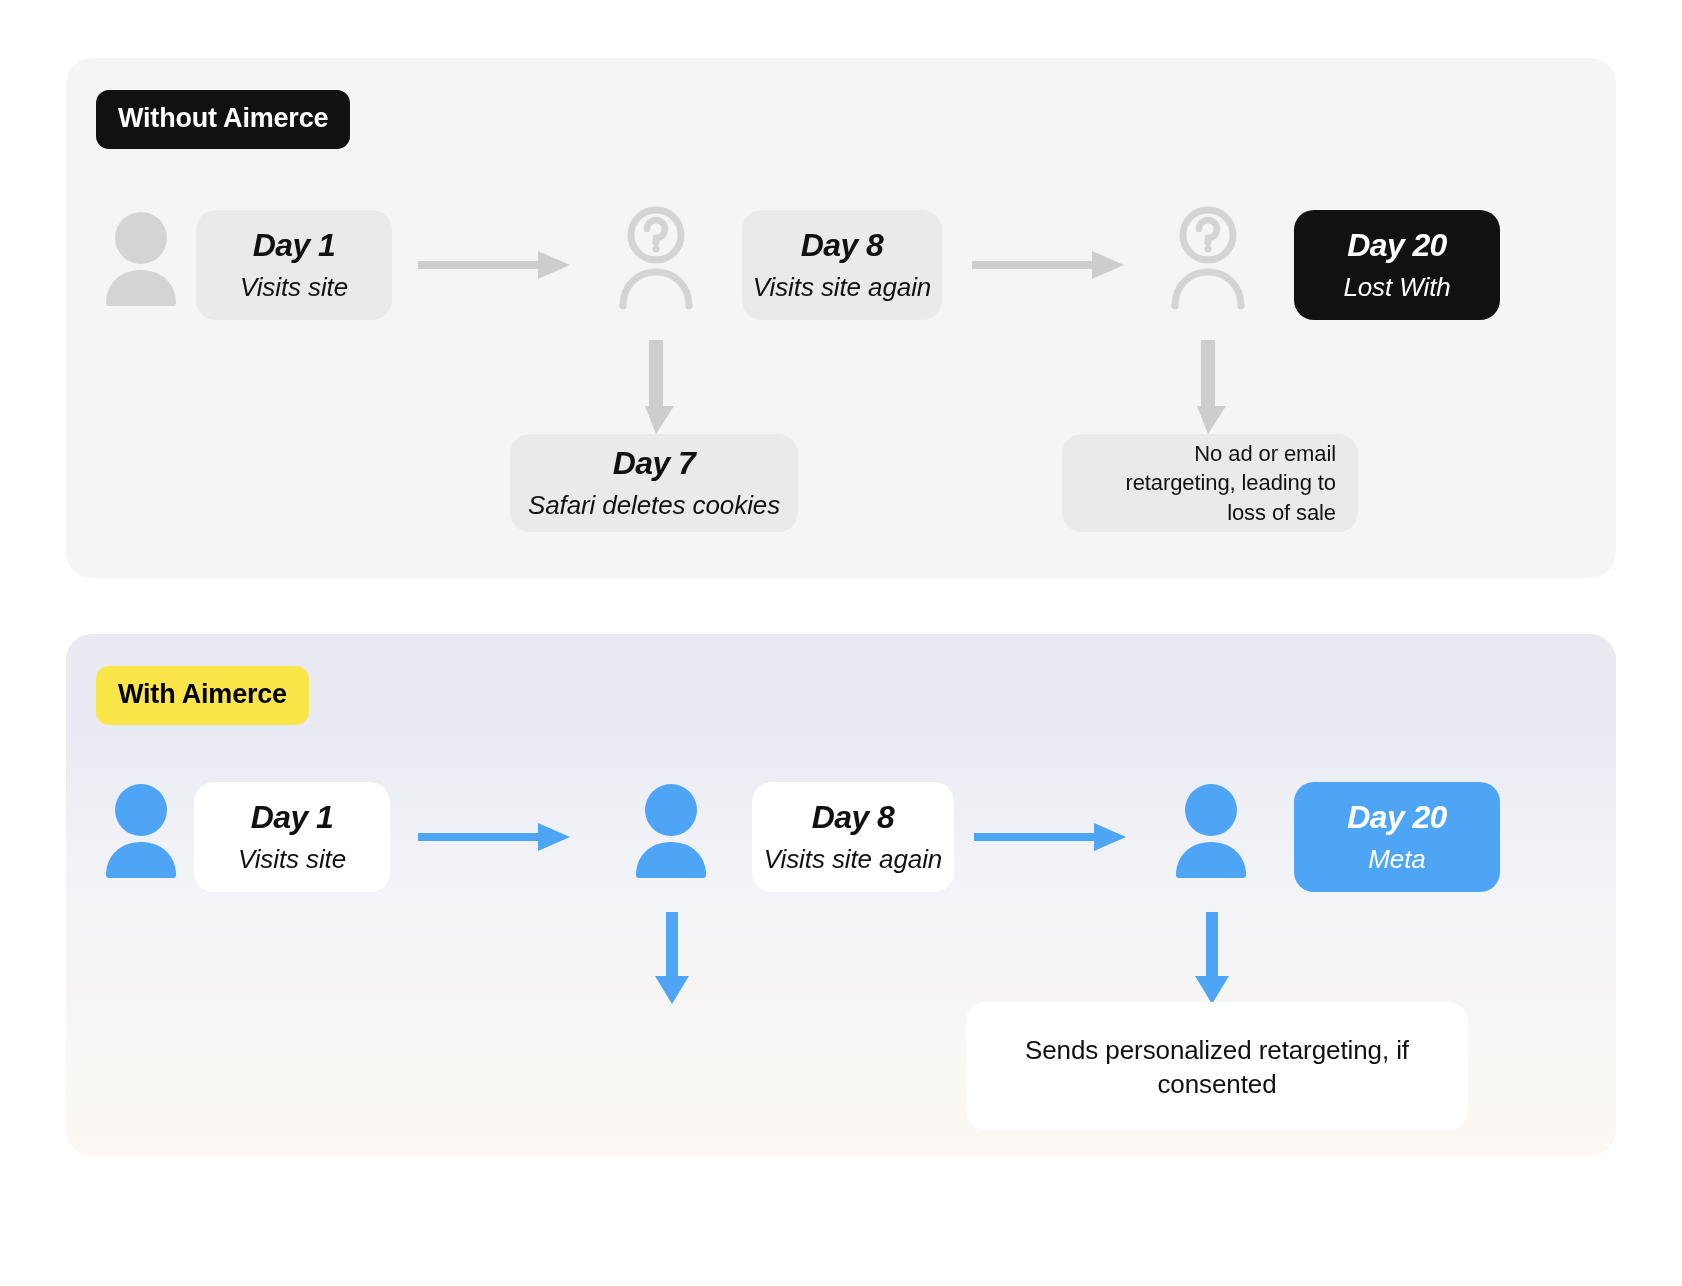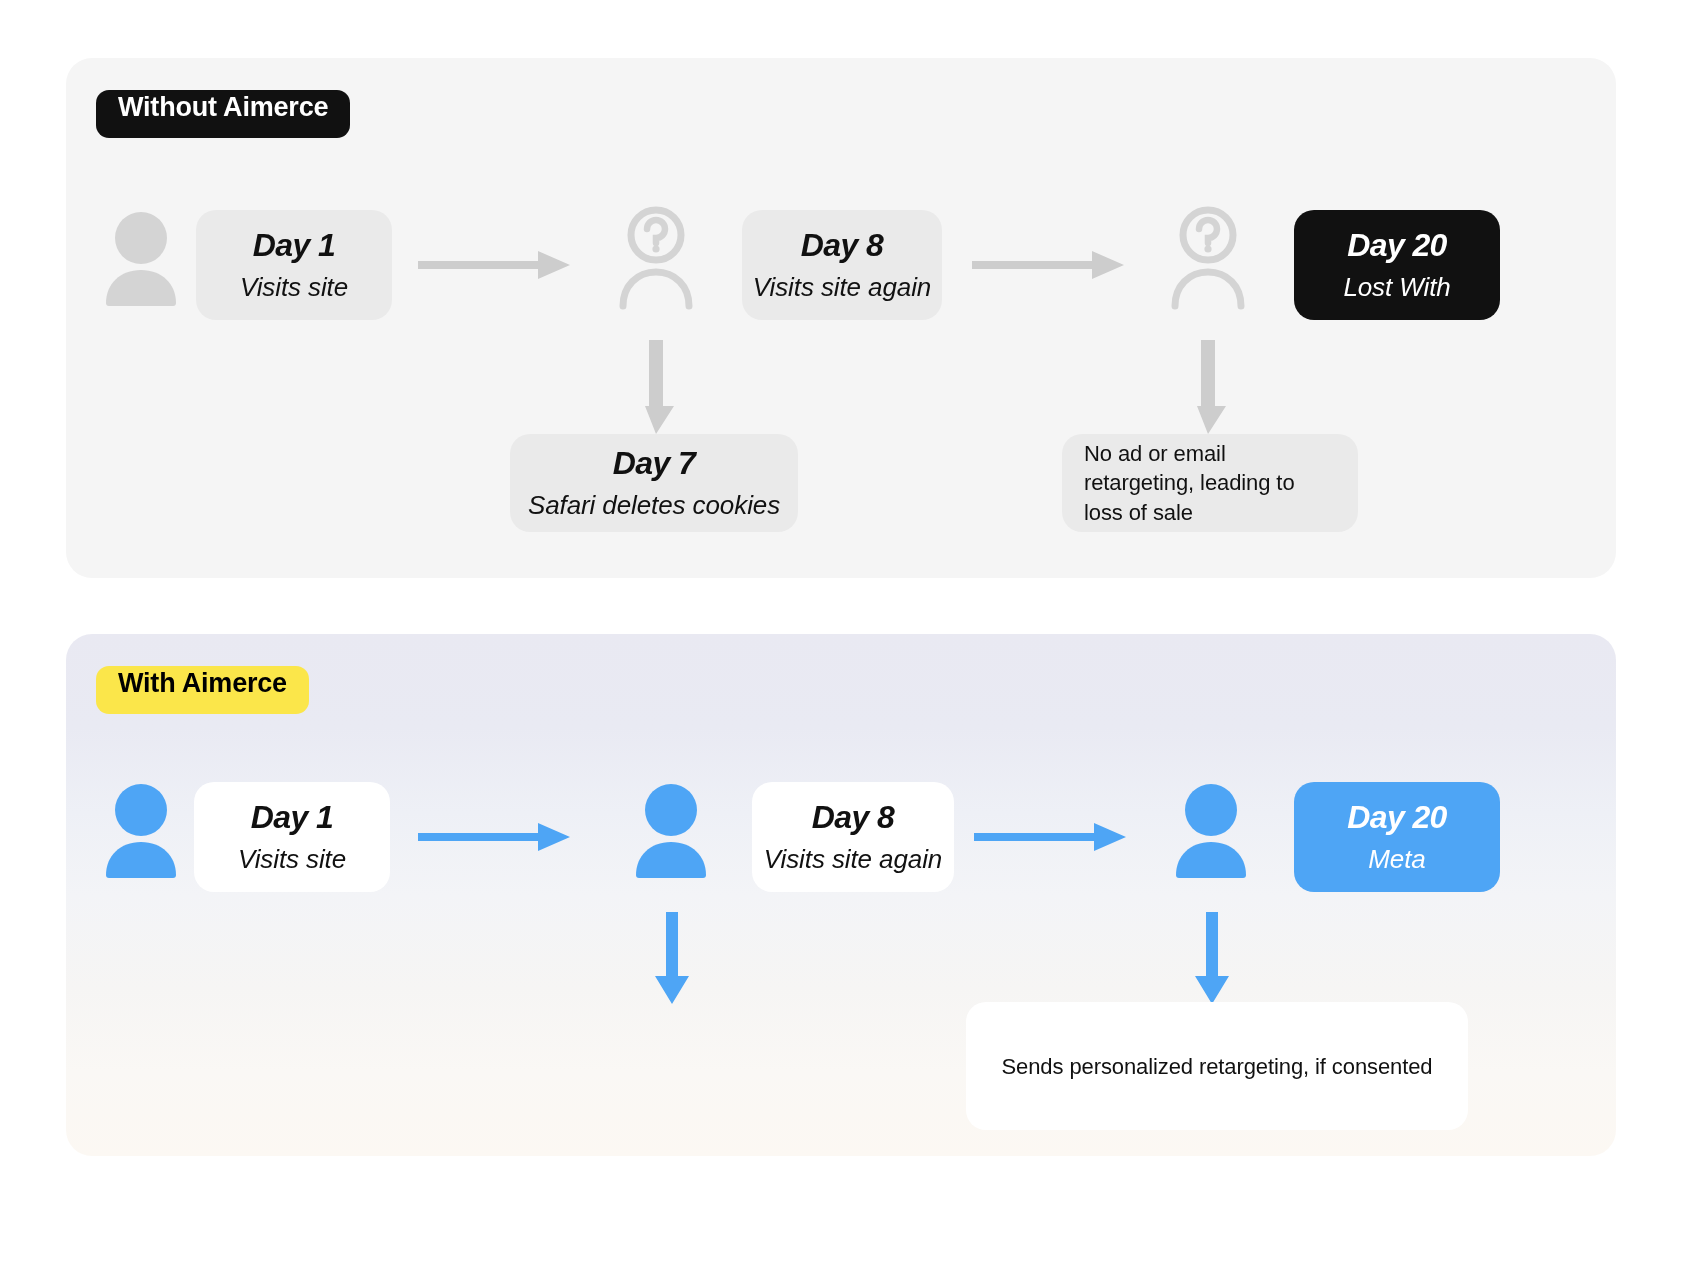--- a/index.html
+++ b/index.html
@@ -46,21 +46,21 @@
 
   .badge {
     position: absolute;
     display: inline-flex;
     align-items: center;
     justify-content: center;
     font-size: 27px;
     font-weight: 700;
     letter-spacing: -0.2px;
     border-radius: 13px;
-    padding: 2px 22px 15px 22px;
+    padding: 13px 22px 15px 22px;
     white-space: nowrap;
   }
   .badge-dark { left: 30px; top: 32px; background: #111111; color: #ffffff; }
   .badge-yellow { left: 30px; top: 32px; background: #fbe64a; color: #000000; }
 
   
   .flow-row { position: absolute; left: 0; top: 0; width: 100%; height: 100%; }
 
   .avatar { position: absolute; }
 
@@ -89,21 +89,21 @@
   .card-grey { background: #eaeaea; color: #111111; }
   .card-dark { background: #111111; color: #ffffff; }
   .card-white { background: #ffffff; color: #111111; }
   .card-blue  { background: #4ea5f5; color: #ffffff; }
 
   .note {
     position: absolute;
     display: flex;
     align-items: center;
     justify-content: center;
-    text-align: left;
+    text-align: right;
     border-radius: 20px;
     font-size: 22px;
     line-height: 1.32;
     letter-spacing: -0.1px;
     color: #111111;
     padding: 16px 22px;
   }
   .note-grey { background: #eaeaea; }
   .note-white { background: #ffffff; }
 
@@ -111,21 +111,21 @@
     position: absolute;
     display: flex;
     flex-direction: column;
     align-items: center;
     justify-content: center;
     border-radius: 20px;
     background: #ffffff;
     padding: 18px 22px 16px 22px;
   }
   .note-logos .txt {
-    font-size: 22px;
+    font-size: 26px;
     line-height: 1.32;
     letter-spacing: -0.1px;
     color: #111111;
     text-align: center;
   }
   .logos {
     display: flex;
     align-items: center;
     justify-content: center;
     gap: 84px;

